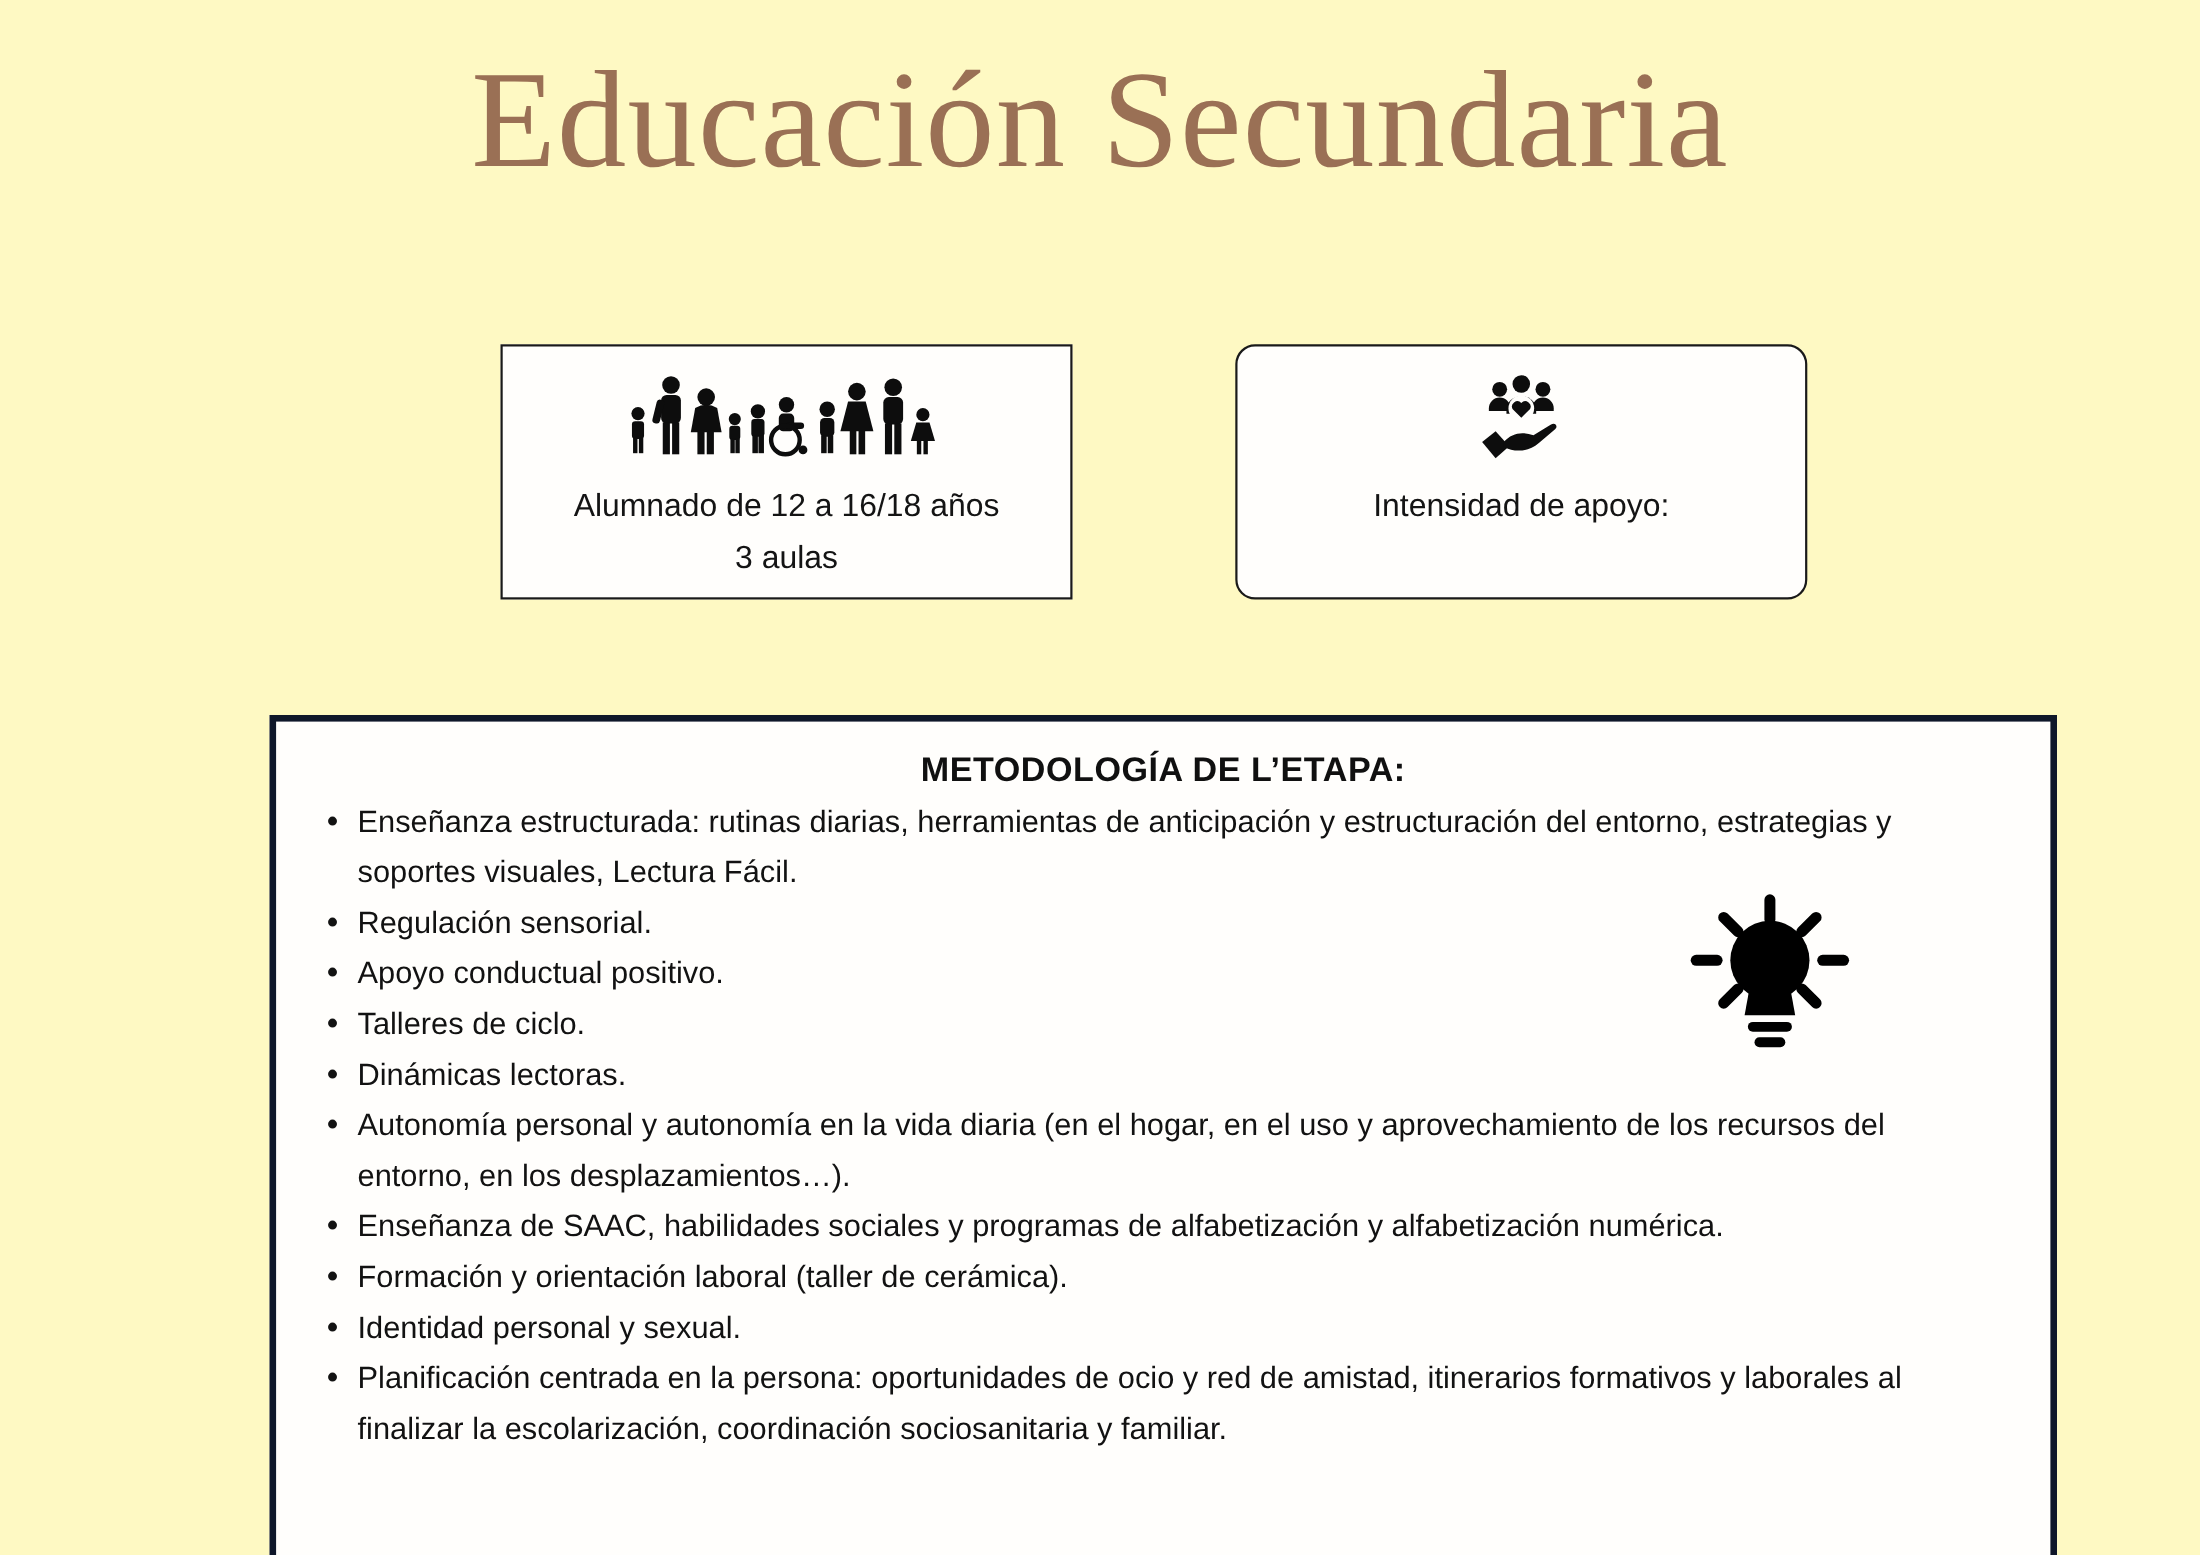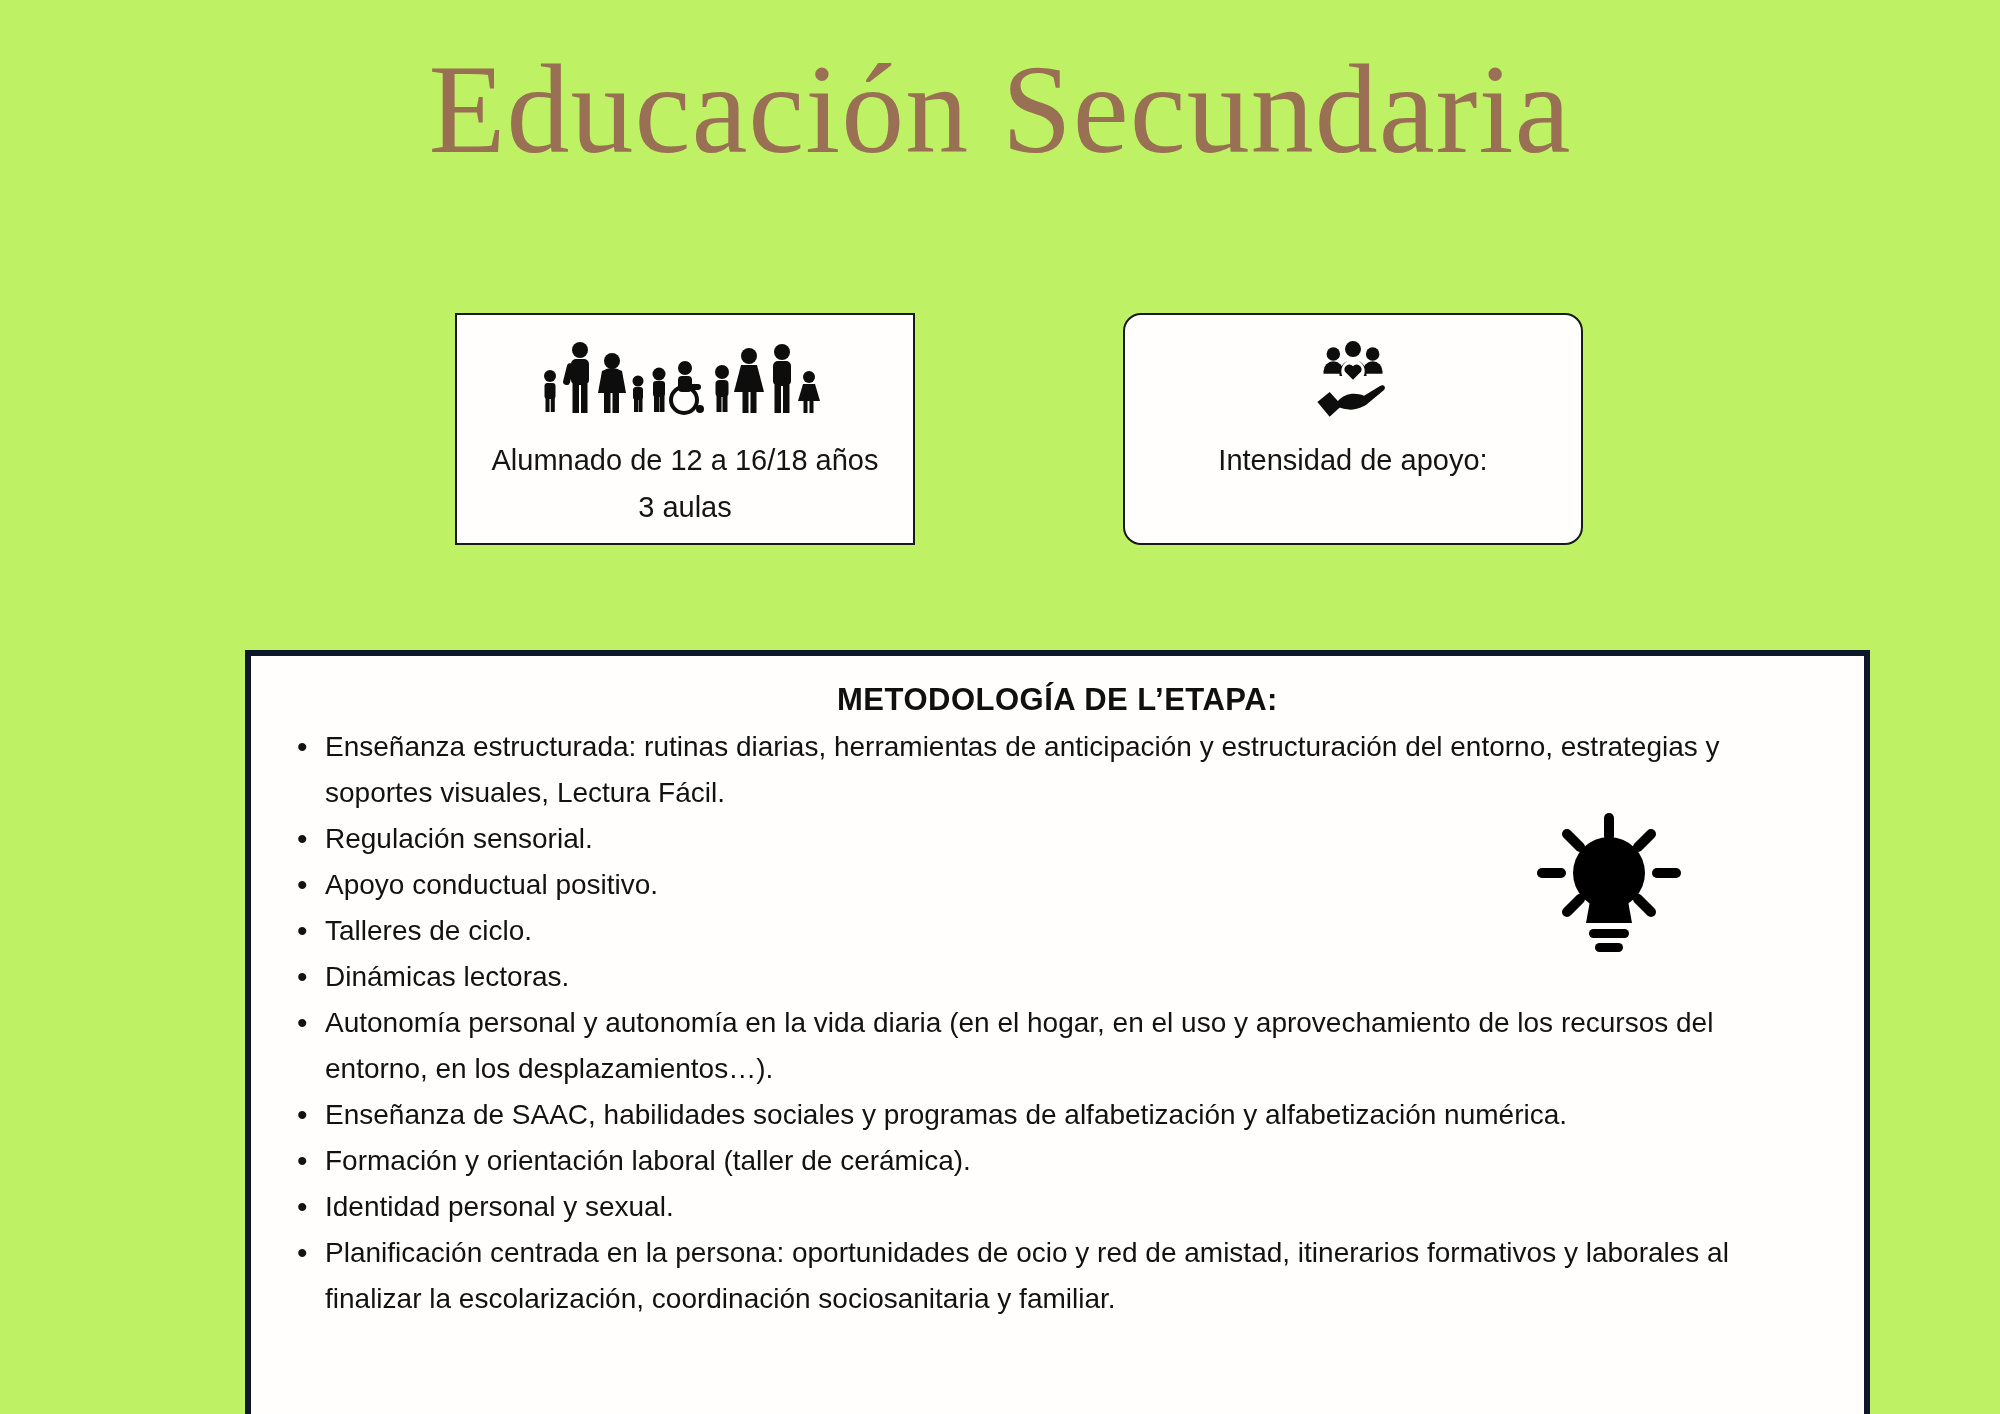--- a/index.html
+++ b/index.html
@@ -1,39 +1,39 @@
 <!DOCTYPE html>
 <html lang="es"><head>
 <meta charset="utf-8">
 <style>
   html,body{margin:0;padding:0;background:#e9e4dc;}
   .stage{
     position:relative;
     width:2000px;height:1414px;
-    background:#bef264;
+    background:#fef9c3;
     overflow:hidden;
     font-family:"Liberation Sans",sans-serif;
     color:#111111;
   }
   
   .page-title{
     position:absolute;top:38px;left:0;right:0;
     margin:0;
     text-align:center;
     font-family:"Liberation Serif","DejaVu Serif",serif;
     font-weight:400;
     font-size:126px;
     letter-spacing:1px;
     color:#9a7055;
   }
   
   .card{
     position:absolute;
     top:313px;
-    width:460px;height:232px;
+    width:520px;height:232px;
     background:#fffefc;
     border:2px solid #1a1a1a;
     box-sizing:border-box;
     display:flex;flex-direction:column;align-items:center;
   }
   .card.card-left{left:455px;}
   .card.card-right{left:1123px;border-radius:18px;}
   .card .icon-wrap{
     height:112px;
     display:flex;align-items:center;justify-content:center;

